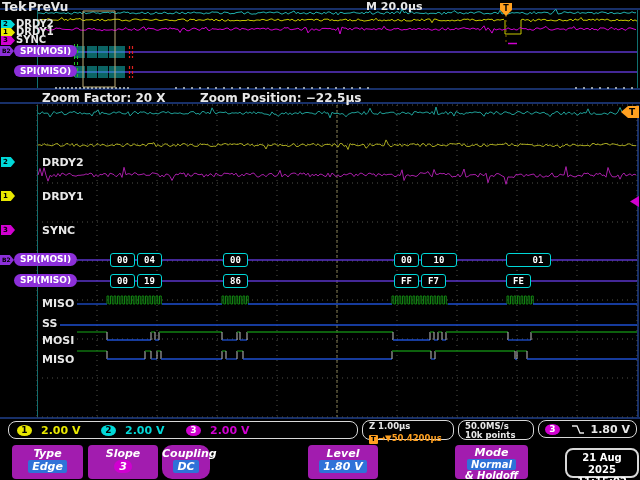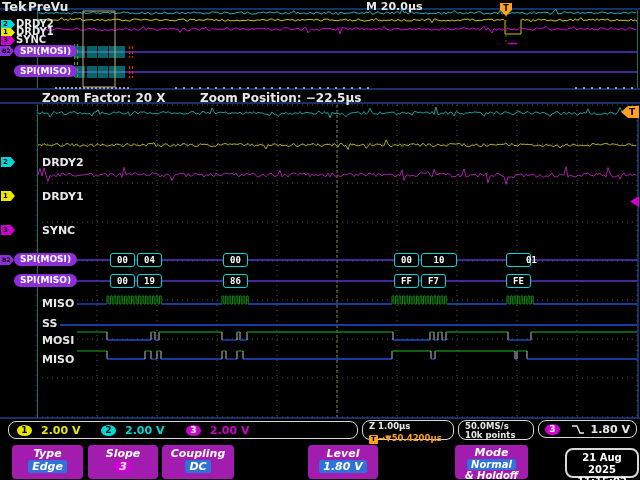--- a/index.html
+++ b/index.html
@@ -299,21 +299,21 @@
   <span class="txt" style="left:42px;top:317px;font-size:11px;">SS</span>
   <span class="txt" style="left:42px;top:334px;font-size:11px;">MOSI</span>
   <span class="txt" style="left:42px;top:353px;font-size:11px;">MISO</span>
 
   <div id="boxes">
       <div class="busbox" style="left: 110px; top: 253px; width: 25px;">00</div>
       <div class="busbox" style="left: 137px; top: 253px; width: 25px;">04</div>
       <div class="busbox" style="left: 223px; top: 253px; width: 25px;">00</div>
       <div class="busbox" style="left: 394px; top: 253px; width: 25px;">00</div>
       <div class="busbox" style="left: 421px; top: 253px; width: 36px;">10</div>
-      <div class="busbox" style="left: 506px; top: 253px; width: 25px; padding-left: 19px;">01</div>
+      <div class="busbox" style="left: 506px; top: 253px; width: 45px; padding-left: 19px;">01</div>
       <div class="busbox" style="left: 110px; top: 274px; width: 25px;">00</div>
       <div class="busbox" style="left: 137px; top: 274px; width: 25px;">19</div>
       <div class="busbox" style="left: 223px; top: 274px; width: 25px;">86</div>
       <div class="busbox" style="left: 394px; top: 274px; width: 25px;">FF</div>
       <div class="busbox" style="left: 421px; top: 274px; width: 25px;">F7</div>
       <div class="busbox" style="left: 506px; top: 274px; width: 25px;">FE</div>
     </div>
 
   <div class="rbox" style="left:8px;top:421px;width:350px;height:18px;">
     <span class="oval c1" style="left:8px;top:3px;">1</span>
@@ -342,21 +342,21 @@
   </div>
 
   <div class="menubtn" style="left:12px;width:71px;">
     <span style="position:static;display:block;margin-top:2px;">Type</span>
     <span class="chip">Edge</span>
   </div>
   <div class="menubtn" style="left:88px;width:70px;">
     <span style="position:static;display:block;margin-top:2px;">Slope</span>
     <span class="srcoval">3</span>
   </div>
-  <div class="menubtn" style="left:162px;width:72px;">
+  <div class="menubtn" style="left:162px;width:48px;border-radius:10px;">
     <span style="position:static;display:block;margin-top:2px;">Coupling</span>
     <span class="chip">DC</span>
   </div>
   <div class="menubtn" style="left:236px;width:64px;margin-top:38px;">
     <span style="position:static;display:block;margin-top:1px;">Slope</span>
     <span style="position:static;display:inline-flex;gap:1px;vertical-align:top;">
       <svg width="18" height="15">
           <path d="M2,12 H7 L11,3 H16" stroke="#d8d8d8" stroke-width="1.4" fill="none"></path>
         </svg>
       <svg width="20" height="16" style="background:#2f72d8;border-radius:2px;">

